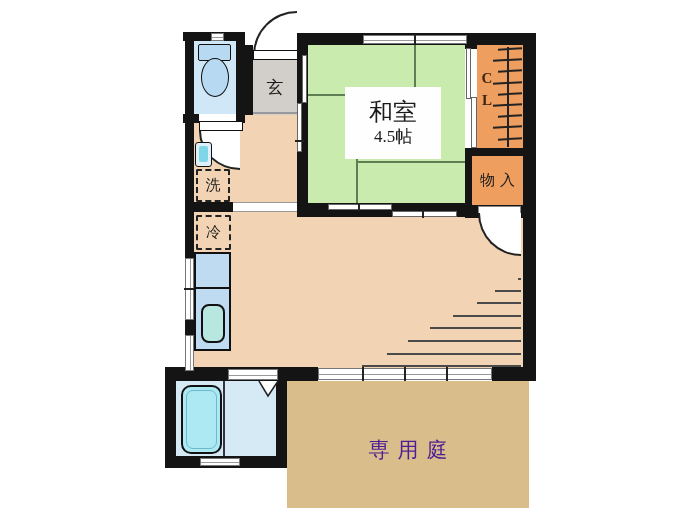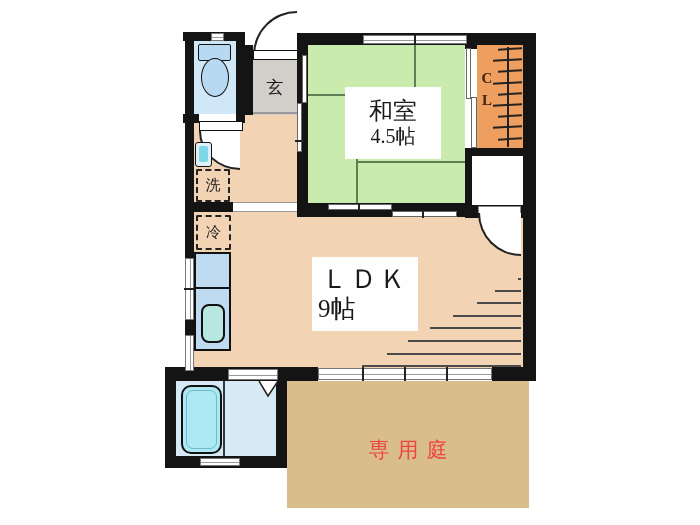--- a/index.html
+++ b/index.html
@@ -28,20 +28,23 @@
 </style>
 </head>
 <body>
 
 <div id="plan">
 
   <div class="floor" style="left:194px;top:108px;width:103px;height:97px;background:#f2d4b4;"></div>
   <div class="floor" style="left:194px;top:205px;width:329px;height:164px;background:#f2d4b4;"></div>
   <div class="floor" style="left:308px;top:45px;width:157px;height:158px;background:#c9ebae;"></div>
   <div class="floor" style="left:477px;top:45px;width:46px;height:103px;background:#ee9f60;"></div>
+  <div class="floor flex-c" style="left:472px;top:156px;width:51px;height:49px;background:#ee9f60;">
+    <span style="font-size:15px;letter-spacing:5px;margin-left:5px;">物入</span>
+  </div>
   <div class="floor" style="left:287px;top:381px;width:242px;height:127px;background:#d9bd8b;"></div>
   <div class="floor flex-c" style="left:253px;top:60px;width:44px;height:55px;background:#d2cfcb;">
     <span style="font-size:17px;">玄</span>
   </div>
   <div class="floor" style="left:192px;top:41px;width:44px;height:73px;background:#cfe7f6;"></div>
   <div class="floor" style="left:176px;top:381px;width:100px;height:75px;background:#d6eaf6;"></div>
 
   <div class="tatami" style="left:414px;top:45px;width:2px;height:51px;"></div>
   <div class="tatami" style="left:308px;top:94px;width:107px;height:2px;"></div>
   <div class="tatami" style="left:356px;top:94px;width:2px;height:109px;"></div>
@@ -158,27 +161,23 @@
 
   <div class="dashedbox" style="left:196px;top:169px;width:34px;height:33px;">
     <span>洗</span>
   </div>
   <div class="dashedbox" style="left:196px;top:215px;width:35px;height:35px;">
     <span>冷</span>
   </div>
 
   <div class="labelbox" style="left:345px;top:87px;width:96px;height:72px;">
     <span style="font-size:24px;">和室</span>
-    <span style="font-size:20px;">4.5帖</span>
-  </div>
-  <div class="labelbox" style="left:312px;top:257px;width:106px;height:74px;">
-    <span style="font-size:27px;letter-spacing:2px;">ＬＤＫ</span>
-    <span style="font-size:25px;align-self:flex-start;margin-left:6px;">9帖</span>
+    <span style="font-size:17px;">4.5帖</span>
   </div>
   <div class="abs" style="left:478px;top:68px;width:18px;display:flex;flex-direction:column;align-items:center;line-height:1.45;color:#42240e;font-size:15px;font-weight:bold;">
     <span>C</span>
     <span>L</span>
   </div>
-  <div class="abs" style="left:287px;top:436px;width:242px;text-align:center;font-size:21px;letter-spacing:8px;text-indent:8px;color:#ef4444;">
+  <div class="abs" style="left:287px;top:436px;width:242px;text-align:center;font-size:21px;letter-spacing:8px;text-indent:8px;color:#4c1d95;">
     <span>専用庭</span>
   </div>
 
 </div>
 
 </body></html>

